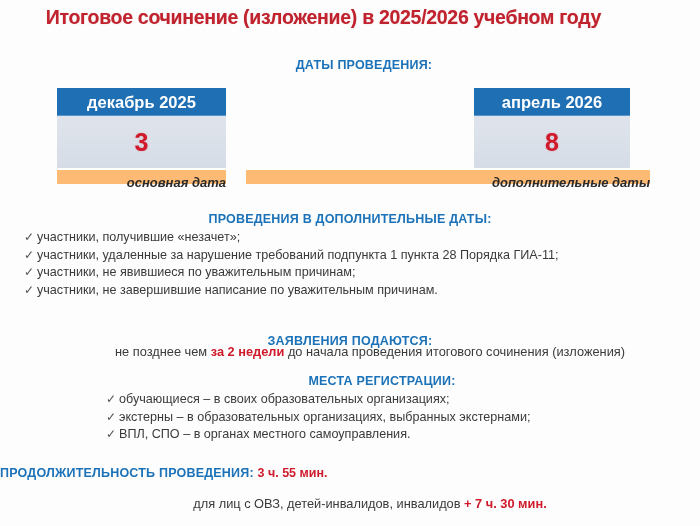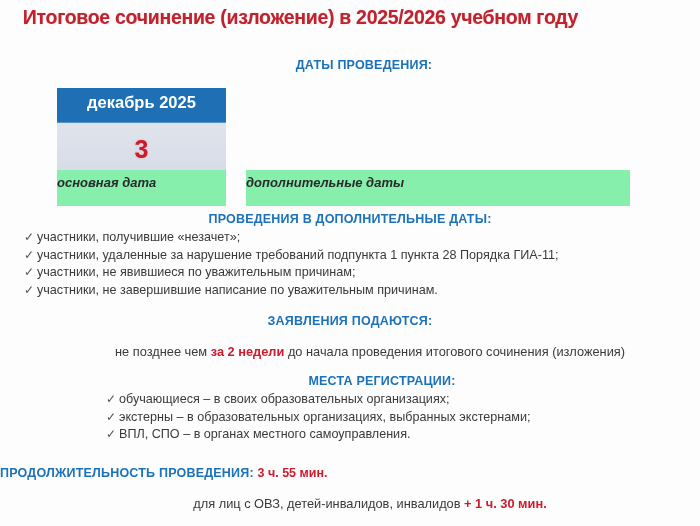--- a/index.html
+++ b/index.html
@@ -14,21 +14,21 @@
     color: #404040;
     overflow: hidden;
     position: relative;
   }
 
   
   .title-bar {
     position: absolute;
     left: 0; top: 6px;
     width: 601px;
-    text-align: center;
+    text-align: right;
   }
   .title-text {
     display: inline-block;
     font-size: 19.5px;
     font-weight: bold;
     color: #c0232e;
     letter-spacing: -0.3px;
     white-space: nowrap;
     text-shadow: 0 0 1px rgba(192,35,46,0.35);
   }
@@ -54,21 +54,21 @@
   }
   .datecol {
     position: absolute;
     top: 0;
   }
   .dc-1 { left: 57px;  width: 169px; }
   .dc-2 { left: 246px; width: 210px; }
   .dc-3 { left: 474px; width: 156px; }
 
   .month {
-    height: 35px;
+    height: 28px;
     line-height: 28px;
     background: #1f6fb5;
     color: #ffffff;
     font-size: 16.5px;
     font-weight: bold;
     text-align: center;
     white-space: nowrap;
     box-shadow: inset 0 -1px 0 rgba(255,255,255,0.25);
   }
   .daycell {
@@ -82,32 +82,32 @@
     font-size: 25px;
     font-weight: bold;
     color: #cf1a2b;
     text-shadow: 0 0 2px rgba(207,26,43,0.3);
   }
 
   
   .caption {
     position: absolute;
     top: 170px;
-    height: 36px;
+    height: 14px;
     line-height: 26px;
-    background: #86efac;
-    text-align: left;
+    background: #fdba74;
+    text-align: right;
     font-size: 13px;
     font-weight: bold;
     font-style: italic;
     color: #2a2a2a;
     white-space: nowrap;
   }
   .cap-main { left: 57px;  width: 169px; }
-  .cap-add  { left: 246px; width: 384px; }
+  .cap-add  { left: 246px; width: 384px; padding-left: 20px; }
 
   
   .bullets {
     position: absolute;
     width: 700px;
   }
   .bullet {
     display: block;
     font-size: 12.6px;
     color: #3a3a3a;
@@ -171,20 +171,26 @@
 <div class="boxes">
 
   <div class="datecol dc-1">
     <div class="month">декабрь 2025</div>
     <div class="daycell">
       <span class="daynum">3</span>
     </div>
   </div>
 
 
+  <div class="datecol dc-3">
+    <div class="month">апрель 2026</div>
+    <div class="daycell">
+      <span class="daynum">8</span>
+    </div>
+  </div>
 
 </div>
 
 <div class="caption cap-main">основная дата</div>
 <div class="caption cap-add">дополнительные даты</div>
 
 <div class="sec-head" style="top:212px;">ПРОВЕДЕНИЯ В ДОПОЛНИТЕЛЬНЫЕ ДАТЫ:</div>
 
 <div class="bullets list-admit">
   <span class="bullet">
@@ -194,21 +200,21 @@
     <span class="check">✓</span><span>участники, удаленные за нарушение требований подпункта 1 пункта 28 Порядка ГИА-11;</span>
   </span>
   <span class="bullet">
     <span class="check">✓</span><span>участники, не явившиеся по уважительным причинам;</span>
   </span>
   <span class="bullet">
     <span class="check">✓</span><span>участники, не завершившие написание по уважительным причинам.</span>
   </span>
 </div>
 
-<div class="sec-head" style="top:314px;">ЗАЯВЛЕНИЯ ПОДАЮТСЯ:</div>
+<div class="sec-head" style="top:334px;">ЗАЯВЛЕНИЯ ПОДАЮТСЯ:</div>
 
 <div class="para" style="top:344px;">
   <span>не позднее чем </span><span class="hl-red">за 2 недели</span><span> до начала проведения итогового сочинения (изложения)</span>
 </div>
 
 <div class="sec-head" style="top:374px;padding-left:32px;">МЕСТА РЕГИСТРАЦИИ:</div>
 
 <div class="bullets list-reg">
   <span class="bullet">
     <span class="check">✓</span><span>обучающиеся – в своих образовательных организациях;</span>
@@ -219,14 +225,14 @@
   <span class="bullet">
     <span class="check">✓</span><span>ВПЛ, СПО – в органах местного самоуправления.</span>
   </span>
 </div>
 
 <div class="duration">
   <span class="lbl">ПРОДОЛЖИТЕЛЬНОСТЬ ПРОВЕДЕНИЯ: </span><span class="val">3 ч. 55 мин.</span>
 </div>
 
 <div class="para" style="top:496px;">
-  <span>для лиц с ОВЗ, детей-инвалидов, инвалидов </span><span class="hl-red">+ 1 ч. 30 мин.</span>
+  <span>для лиц с ОВЗ, детей-инвалидов, инвалидов </span><span class="hl-red">+ 7 ч. 30 мин.</span>
 </div>
 
 </body></html>

